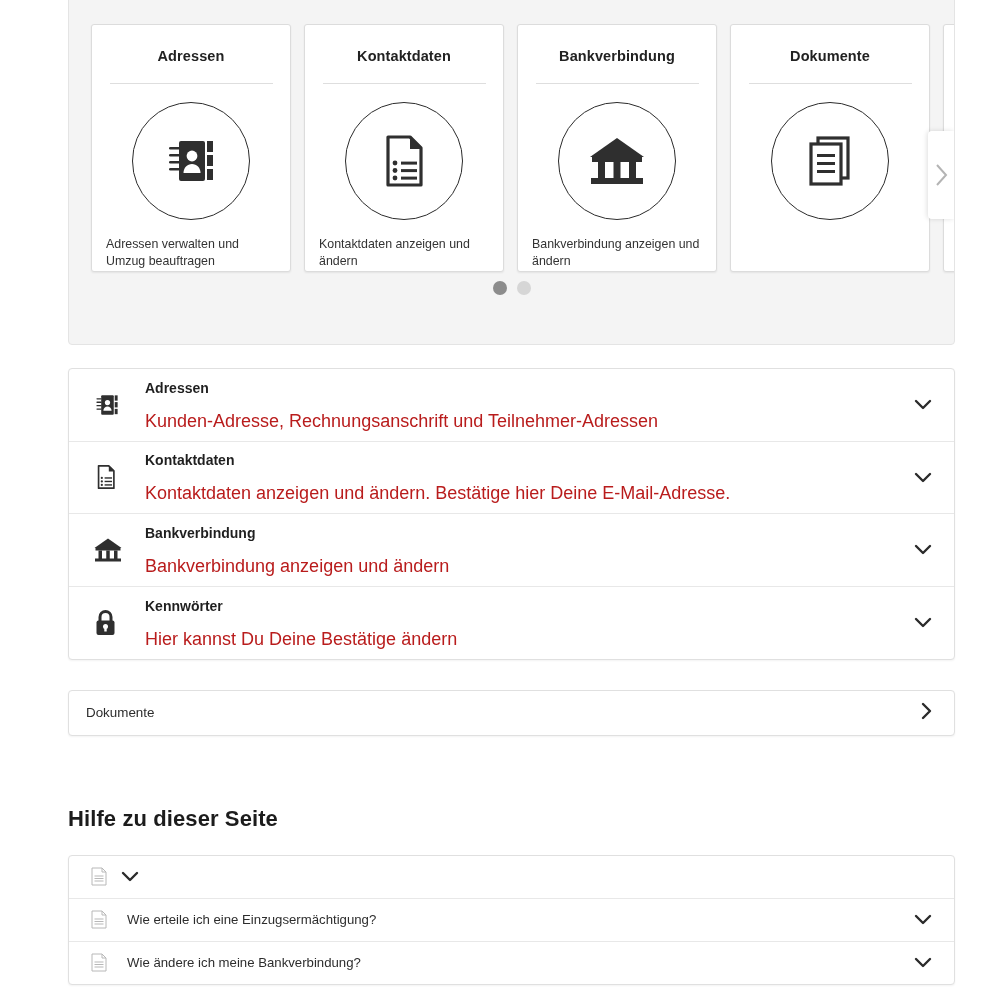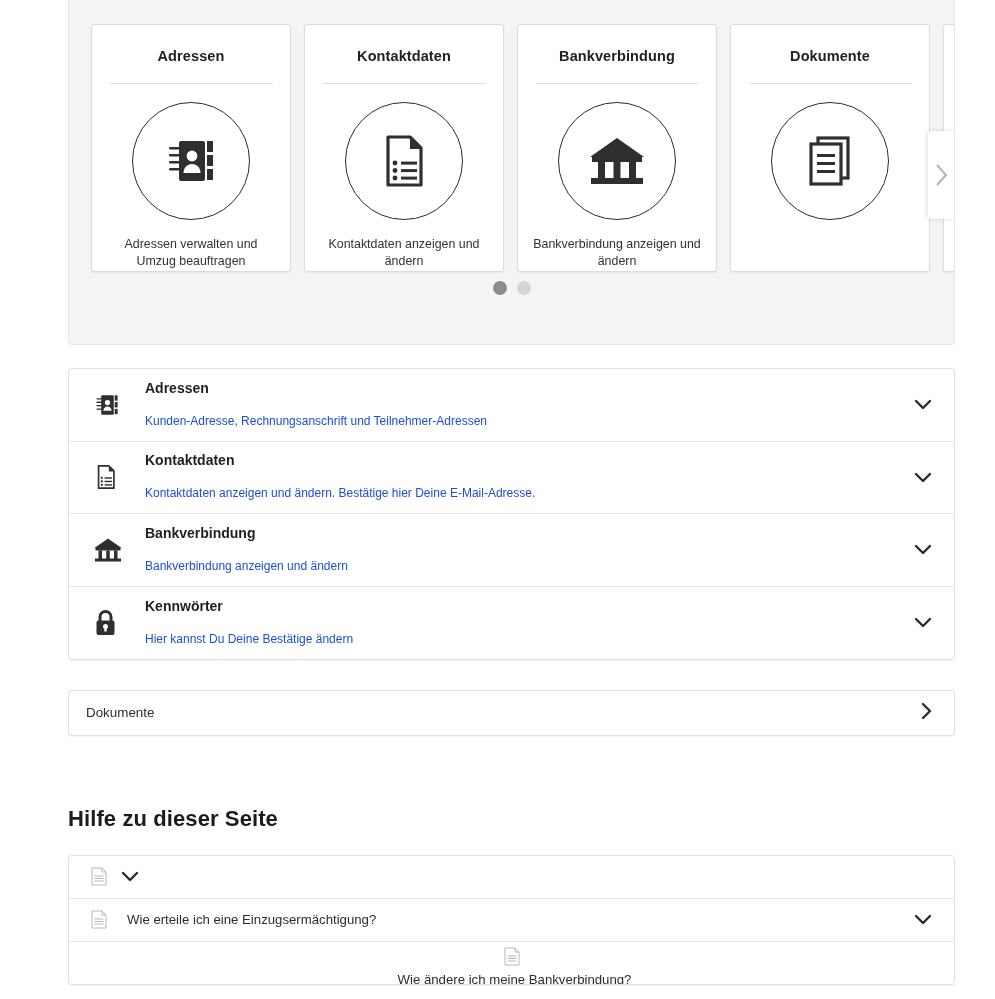--- a/index.html
+++ b/index.html
@@ -58,21 +58,21 @@
     border: 1.6px solid #2b2b2b;
     border-radius: 50%;
     margin-top: 18px;
     display: flex; align-items: center; justify-content: center;
   }
   .tile-circle svg { display: block; }
   .tile-desc {
     font-size: 12.4px;
     line-height: 17px;
     color: #333;
-    text-align: center;
+    text-align: left;
     margin-top: 16px;
   }
 
   
   .carousel-next {
     position: absolute;
     right: 0px; top: 140px;
     width: 26px; height: 88px;
     background: #ffffff;
     border-radius: 4px 0 0 4px;
@@ -107,21 +107,21 @@
     height: 72.5px;
     display: flex; align-items: center;
     padding: 0 22px 0 24px;
     border-bottom: 1px solid #e8e8e8;
     cursor: pointer;
   }
   .acc-row:last-child { border-bottom: none; }
   .acc-icon { width: 40px; flex: 0 0 40px; display: flex; align-items: center; }
   .acc-text { flex: 1 1 auto; padding-left: 12px; }
   .acc-title { font-size: 14px; font-weight: bold; color: #1f1f1f; line-height: 19px; }
-  .acc-sub { font-size: 12px; color: #1d4ed8; line-height: 19px; margin-top: 14px; }
+  .acc-sub { font-size: 18px; color: #b91c1c; line-height: 19px; margin-top: 14px; }
   .chev-down { flex: 0 0 24px; display: flex; justify-content: flex-end; }
 
   
   #links-card { top: 690px; }
   .link-row {
     height: 43.5px;
     display: flex; align-items: center;
     padding: 0 22px 0 17px;
     border-bottom: 1px solid #e8e8e8;
     cursor: pointer;
@@ -137,21 +137,21 @@
     letter-spacing: .1px;
   }
   #faq-card { top: 855px; }
   .faq-row {
     height: 42.8px;
     display: flex; align-items: center;
     padding: 0 22px 0 22px;
     border-bottom: 1px solid #e8e8e8;
     cursor: pointer;
   }
-  .faq-row:last-child { border-bottom: none; flex-direction: column; }
+  .faq-row:last-child { border-bottom: none; }
   .faq-icon { flex: 0 0 30px; display: flex; align-items: center; }
   .faq-label { flex: 1 1 auto; font-size: 13.2px; color: #2d2d2d; padding-left: 6px; }
 </style>
 </head>
 <body>
 
 <div class="page">
 
   <div class="carousel-panel">
     <div class="carousel-track">

